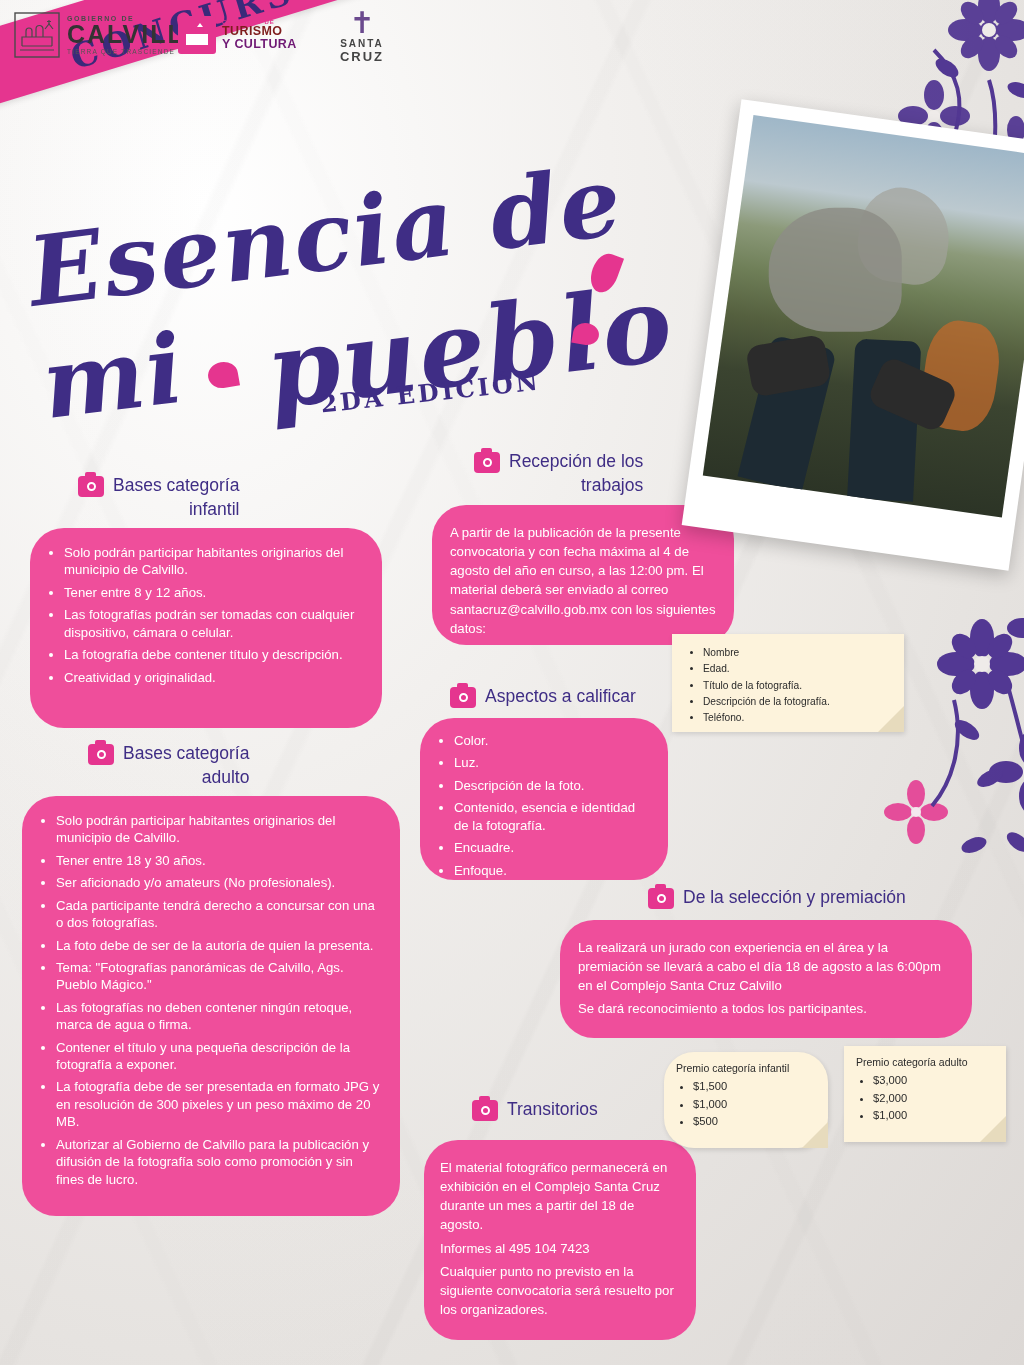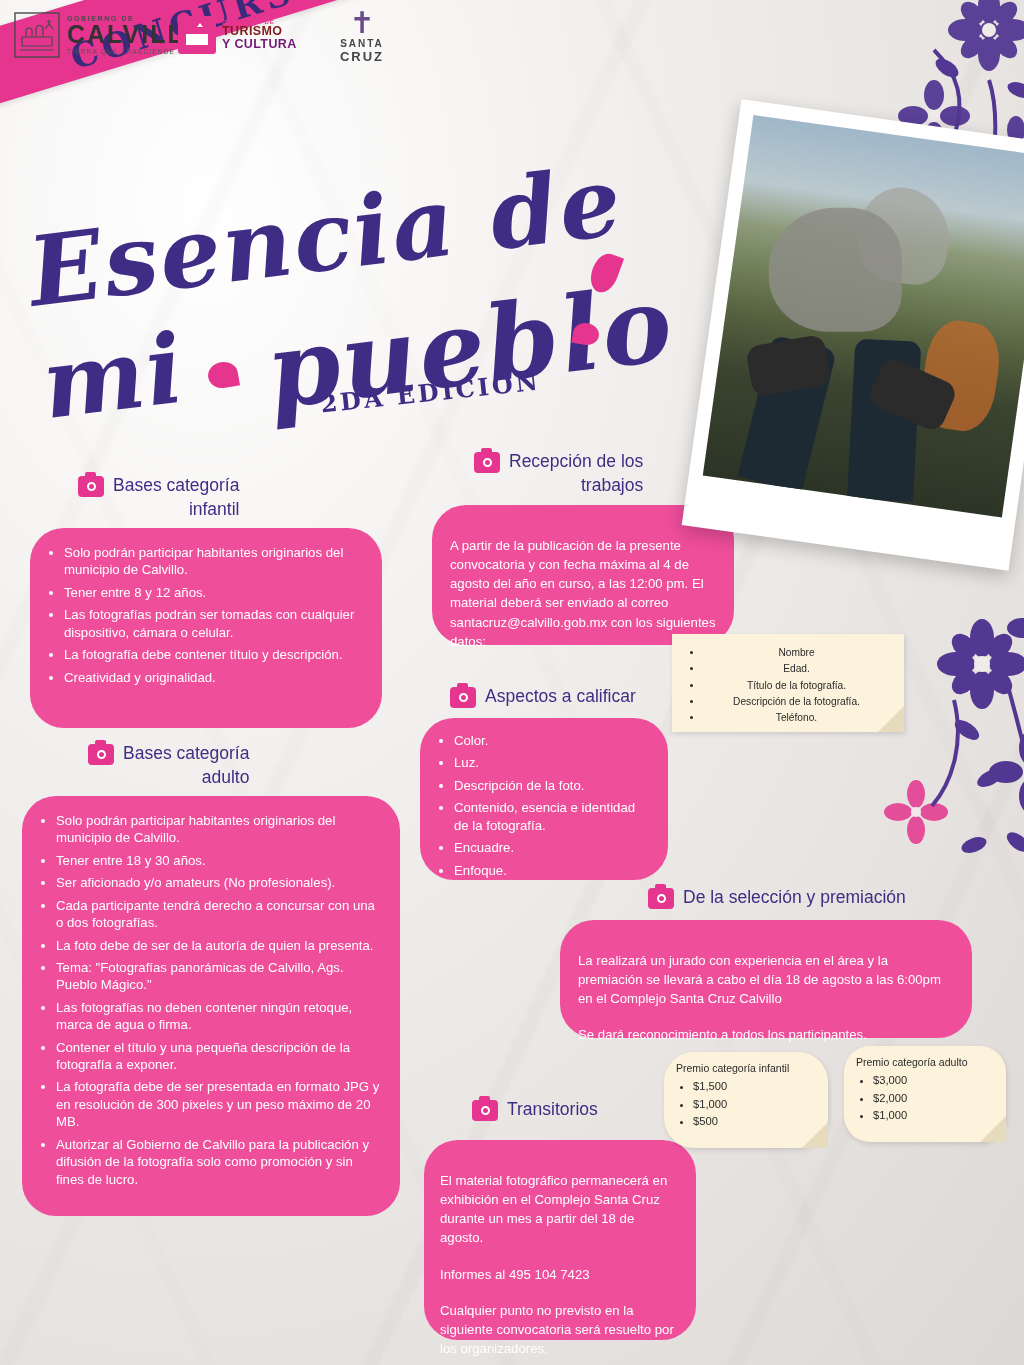--- a/index.html
+++ b/index.html
@@ -116,39 +116,39 @@
   }
   .sec-title .ln2{display:block;text-align:right;}
 
   
   .blob{
     position:absolute;background:#ef4e9b;color:#fff;z-index:7;
     border-radius:34px;box-sizing:border-box;
   }
   .blob ul{margin:0;padding-left:20px;}
   .blob li{margin:0 0 5px 0;line-height:1.32;}
-  .blob p{margin:17px 0 3px 0;line-height:1.45;}
+  .blob p{margin:4px 0 3px 0;line-height:1.45;}
 
   
   .sticky{
     position:absolute;background:#fdf3dc;z-index:8;box-sizing:border-box;
     box-shadow:1px 2px 5px rgba(0,0,0,.13);color:#2b2b2b;
   }
   .sticky .fold{
     position:absolute;right:0;bottom:0;width:0;height:0;
     border-left:26px solid transparent;border-bottom:26px solid #e7dbbd;
   }
   .sticky ul{margin:0;padding-left:17px;}
   .sticky li{margin:0 0 3px 0;line-height:1.3;}
   .sticky .nt{font-size:10.5px;margin:0 0 5px 0;}
 
   
   .fs13{font-size:13.2px;}
   .fs11{font-size:11.2px;}
-  .fs10{font-size:10.2px;text-align:center;}
+  .fs10{font-size:10.2px;}
 </style>
 </head>
 <body>
 
 <div class="paper-texture"></div>
 
 <svg class="floral floral-tr" viewBox="0 0 250 330">
   <g fill="#4b2f8f">
     <g opacity="0.95">
       <circle cx="205" cy="40" r="9"></circle>
@@ -404,21 +404,21 @@
 <div class="sticky" style="left:664px;top:1052px;width:164px;height:96px;padding:10px 12px;border-radius:30px;">
   <div class="nt">Premio categoría infantil</div>
   <ul class="fs11">
     <li>$1,500</li>
     <li>$1,000</li>
     <li>$500</li>
   </ul>
   <div class="fold"></div>
 </div>
 
-<div class="sticky" style="left:844px;top:1046px;width:162px;height:96px;padding:10px 12px;border-radius:26px;">
+<div class="sticky" style="left:844px;top:1046px;width:162px;height:96px;padding:10px 12px;">
   <div class="nt">Premio categoría adulto</div>
   <ul class="fs11">
     <li>$3,000</li>
     <li>$2,000</li>
     <li>$1,000</li>
   </ul>
   <div class="fold"></div>
 </div>
 
 <div class="sec-head" style="left:472px;top:1098px;width:260px;">

